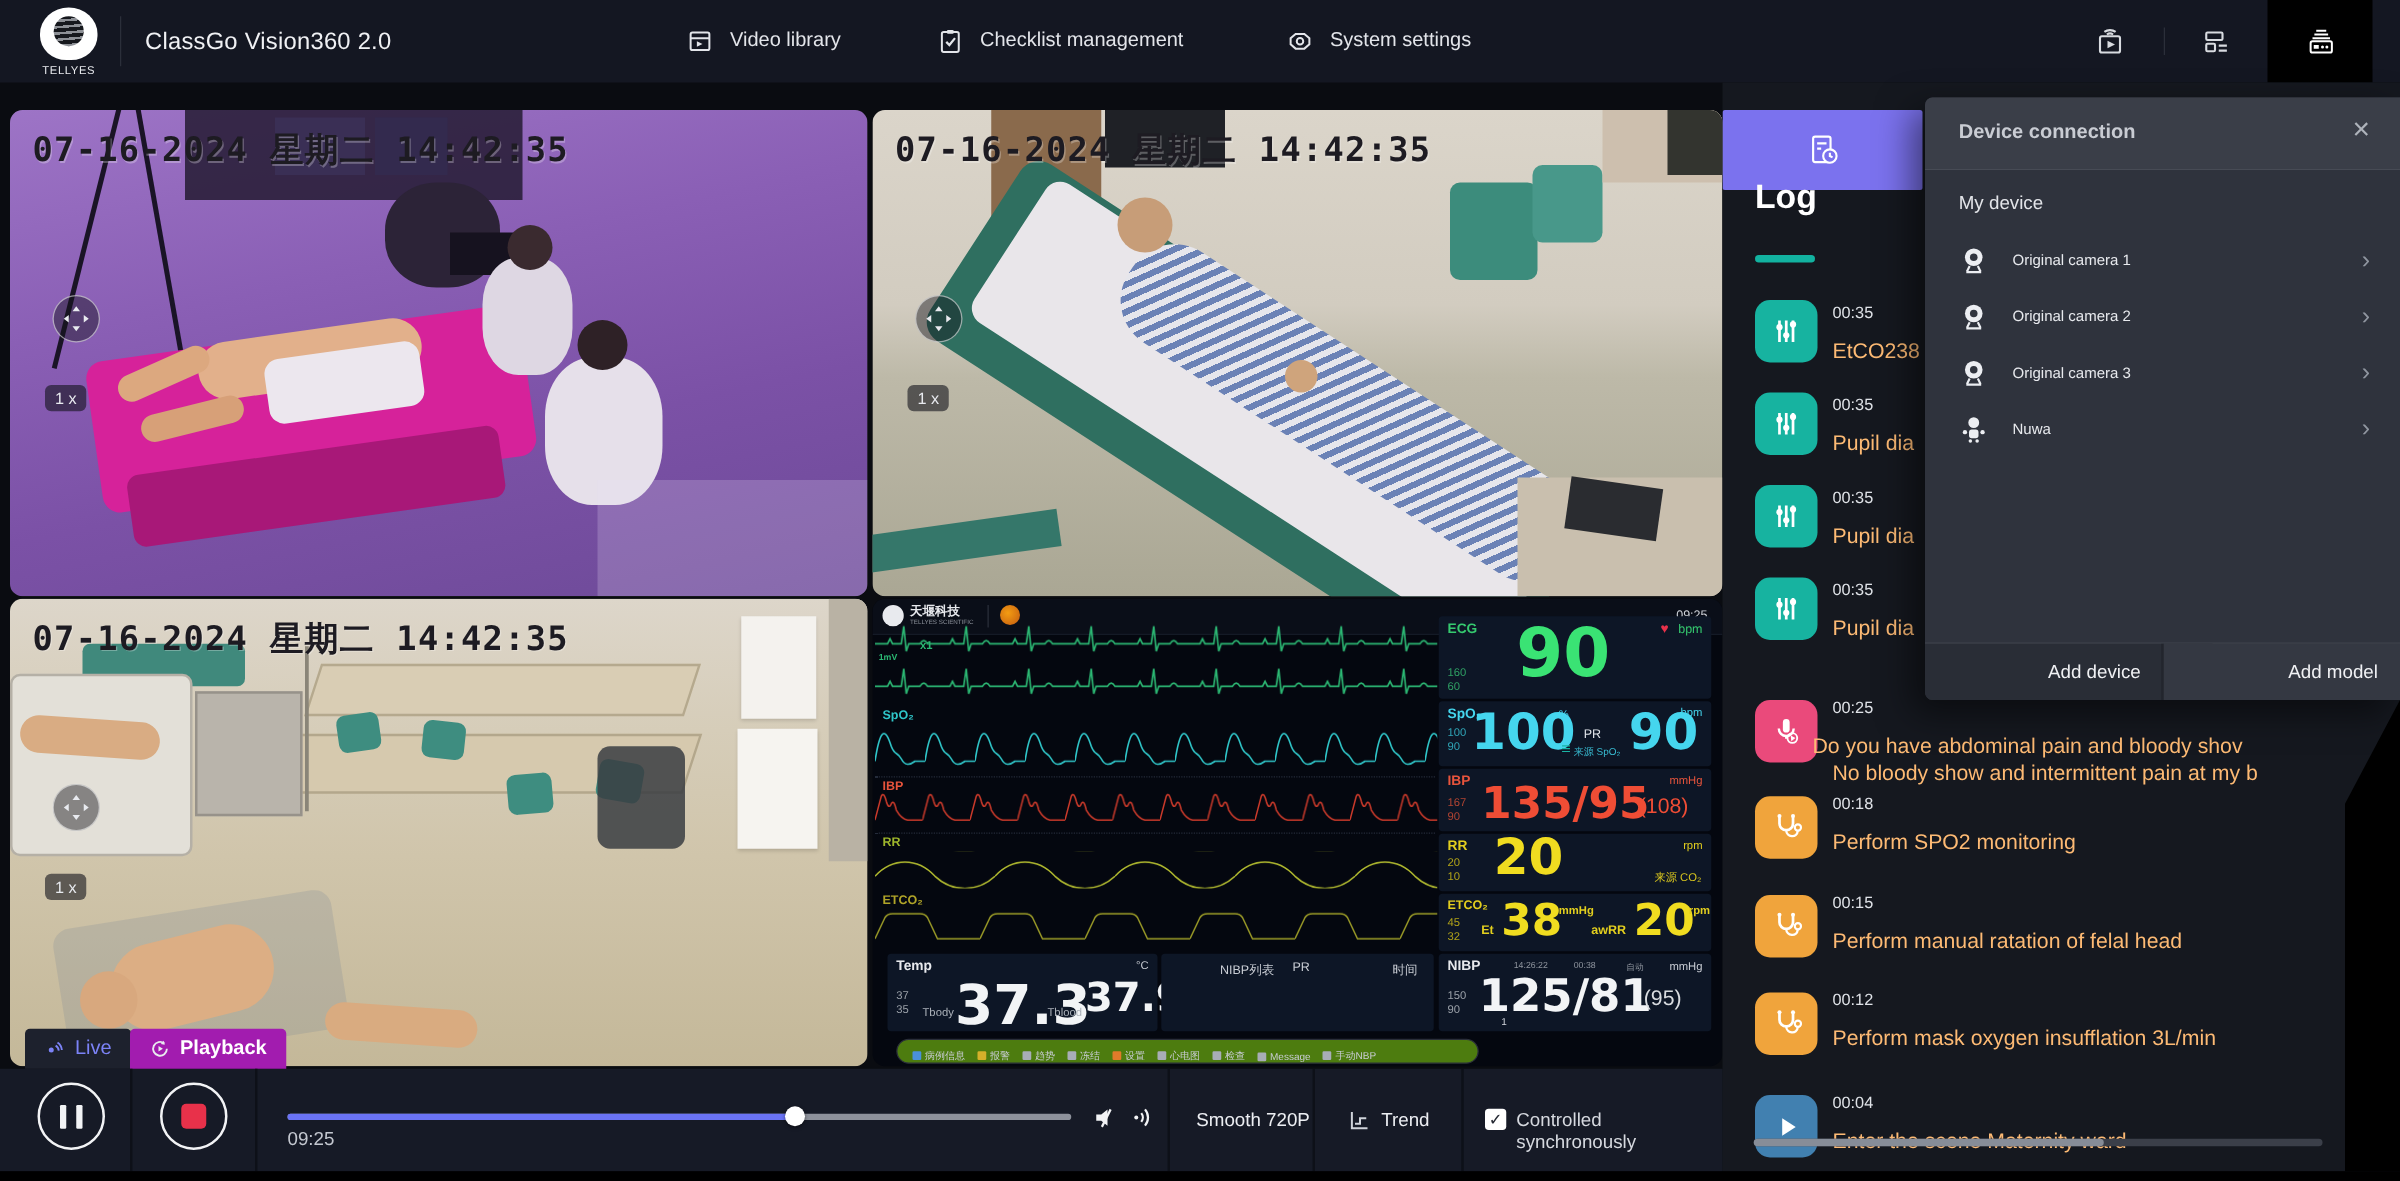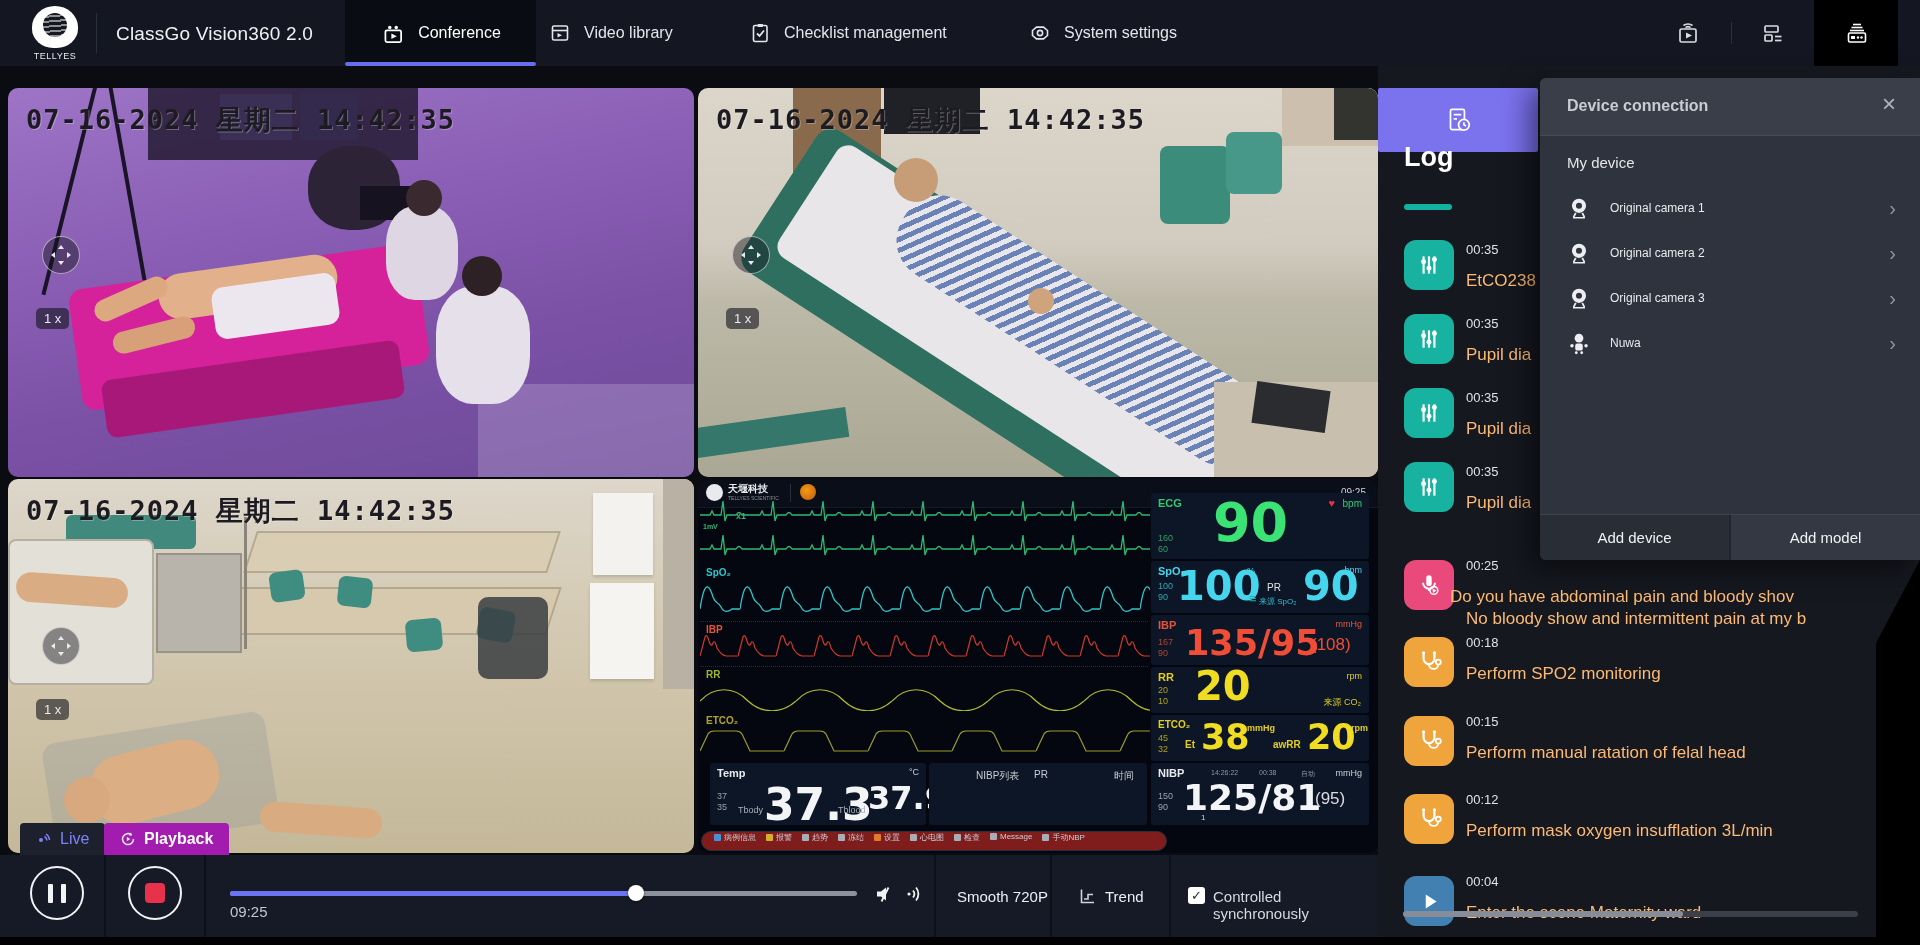--- a/index.html
+++ b/index.html
@@ -34,21 +34,21 @@
   .log-entry-time{font-size:13px;color:#dfe2e7;}
   .log-entry-text{font-size:17px;color:#fdba74;white-space:nowrap;margin-top:12px;}
   .licon{position:absolute;left:26px;width:50px;height:50px;border-radius:12px;display:flex;align-items:center;justify-content:center;}
   .teal{background:#17b3a0;} .pink{background:#ea4a7b;} .orange{background:#f0a43c;} .blue{background:#4180b0;}
   
   .dpanel{position:absolute;left:1540px;top:78px;width:380px;height:482px;background:#2f333d;border-radius:6px 0 0 6px;box-shadow:-10px 10px 28px rgba(0,0,0,.5);z-index:30;}
   .dpanel-header{position:absolute;left:0;top:0;width:100%;height:57px;background:#3a3e48;border-radius:6px 0 0 0;border-bottom:1px solid #474b55;}
   .ditem{position:absolute;left:0;width:100%;height:40px;display:flex;align-items:center;cursor:pointer;}
   .ditem-label{font-size:12px;color:#e8eaee;margin-left:18px;}
   .chev{position:absolute;right:24px;color:#9096a0;font-size:20px;line-height:20px;}
-  .dbtn{position:absolute;top:437px;height:45px;display:flex;align-items:center;justify-content:center;font-size:15px;color:#f0f1f4;cursor:pointer;}
+  .dbtn{position:absolute;top:437px;height:45px;display:flex;align-items:center;justify-content:center;font-size:15px;color:#f0f1f4;cursor:pointer;padding-left:41px;}
   
   .cbar{position:absolute;left:0;top:855px;width:1378px;height:82px;background:#161a26;}
   .ctab{position:absolute;top:-32px;height:32px;display:flex;align-items:center;gap:8px;font-size:16px;padding:0 16px;border-radius:4px 4px 0 0;cursor:pointer;}
   .circbtn{position:absolute;top:11px;width:54px;height:54px;border-radius:50%;border:2.5px solid #f2f3f5;box-sizing:border-box;display:flex;align-items:center;justify-content:center;cursor:pointer;background:transparent;}
   .cdiv{position:absolute;top:0;width:2px;height:82px;background:#0d1018;}
   .ctext{font-size:15px;color:#eceef2;}
 </style>
 </head>
 <body>
 
@@ -56,30 +56,20 @@
 
   <div class="nav">
     <div class="abs" style="left:24px;top:4px;width:62px;height:58px;text-align:center;">
       <div class="abs" style="left:8px;top:2px;width:46px;height:42px;background:#fff;border-radius:50% 50% 46% 46%;"></div>
       <div class="abs" style="left:19px;top:9px;width:24px;height:24px;border-radius:50%;background:repeating-linear-gradient(175deg,#16181d 0 3px,#8d9096 3px 5px);"></div>
       <div class="abs" style="left:0;top:47px;width:62px;font-size:9px;color:#e8eaee;letter-spacing:.5px;">TELLYES</div>
     </div>
     <div class="vdiv" style="left:96px;top:13px;height:40px;"></div>
     <div class="abs nav-title" style="left:116px;top:23px;">ClassGo Vision360 2.0</div>
 
-    <div class="tab active" style="left:345px;width:191px;justify-content:center;">
-      <svg width="26" height="26" viewBox="0 0 24 24" fill="none" stroke="#fff" stroke-width="1.6">
-        <rect x="5" y="9.5" width="14.5" height="11" rx="1.5"></rect>
-        <circle cx="9" cy="7" r="1.6" fill="#fff" stroke="none"></circle>
-          <circle cx="15" cy="7" r="1.6" fill="#fff" stroke="none"></circle>
-        <polygon points="10.5,12.5 15.5,15 10.5,17.5" fill="#fff" stroke="none"></polygon>
-      </svg>
-      <span>Conference</span>
-      <div class="tab-underline"></div>
-    </div>
     <div class="tab" style="left:548px;width:175px;">
       <svg width="24" height="24" viewBox="0 0 24 24" fill="none" stroke="#e3e5ea" stroke-width="1.6">
         <rect x="4.5" y="5" width="15" height="14" rx="1.5"></rect>
           <line x1="4.5" y1="9.5" x2="19.5" y2="9.5"></line>
         <polygon points="9.5,12 14,14.2 9.5,16.4" fill="#e3e5ea" stroke="none"></polygon>
       </svg>
       <span>Video library</span>
     </div>
     <div class="tab" style="left:1028px;width:195px;">
       <svg width="24" height="24" viewBox="0 0 24 24" fill="none" stroke="#e3e5ea" stroke-width="1.6">
@@ -347,21 +337,21 @@
       <div class="bignum" style="left:54px;top:16px;font-size:44px;color:#f2f4f6;">37.3</div>
       <div class="abs" style="left:128px;top:42px;font-size:9px;color:#aab0b8;">Tblood</div>
       <div class="bignum" style="left:158px;top:16px;font-size:32px;color:#f2f4f6;">37.9</div>
     </div>
     <div class="abs" style="left:231px;top:284px;width:218px;height:62px;background:#0d1626;border-radius:3px;">
       <div class="abs" style="left:7px;top:6px;font-size:10px;font-weight:normal;color:#c9cdd4;margin-left:40px;">NIBP列表</div>
       <div class="abs" style="left:105px;top:6px;font-size:10px;color:#c9cdd4;">PR</div>
       <div class="abs" style="left:185px;top:6px;font-size:10px;color:#c9cdd4;">时间</div>
     </div>
 
-    <div class="abs" style="left:3px;top:352px;width:466px;height:20px;background:#7f1d1d;border:1px solid #2a2e3a;border-radius:10px;display:flex;align-items:flex-start;gap:10px;padding:0 12px;box-sizing:border-box;">
+    <div class="abs" style="left:19px;top:352px;width:466px;height:20px;background:#4d7c0f;border:1px solid #2a2e3a;border-radius:10px;display:flex;align-items:flex-end;gap:10px;padding:0 12px;box-sizing:border-box;">
       <span class="taskitem">
           <span class="sq" style="background:#4a90d9;"></span>
           <span>病例信息</span>
         </span>
       <span class="taskitem">
           <span class="sq" style="background:#d4b02a;"></span>
           <span>报警</span>
         </span>
       <span class="taskitem">
           <span class="sq"></span>

